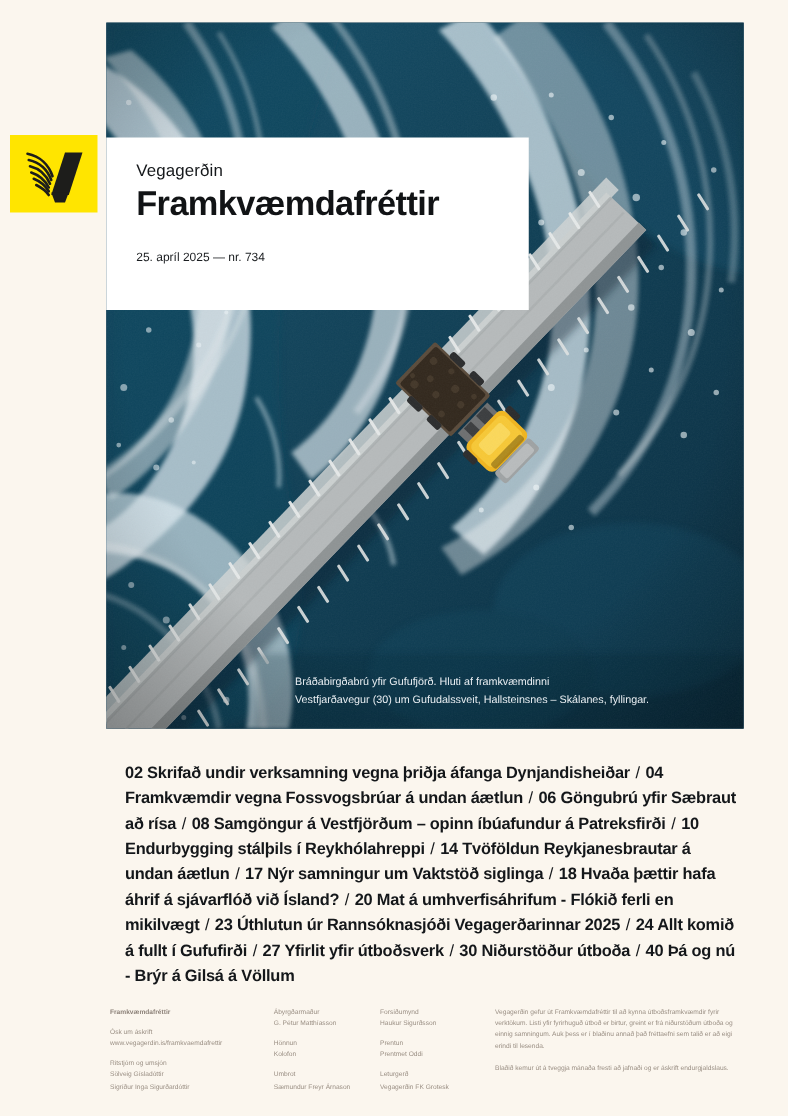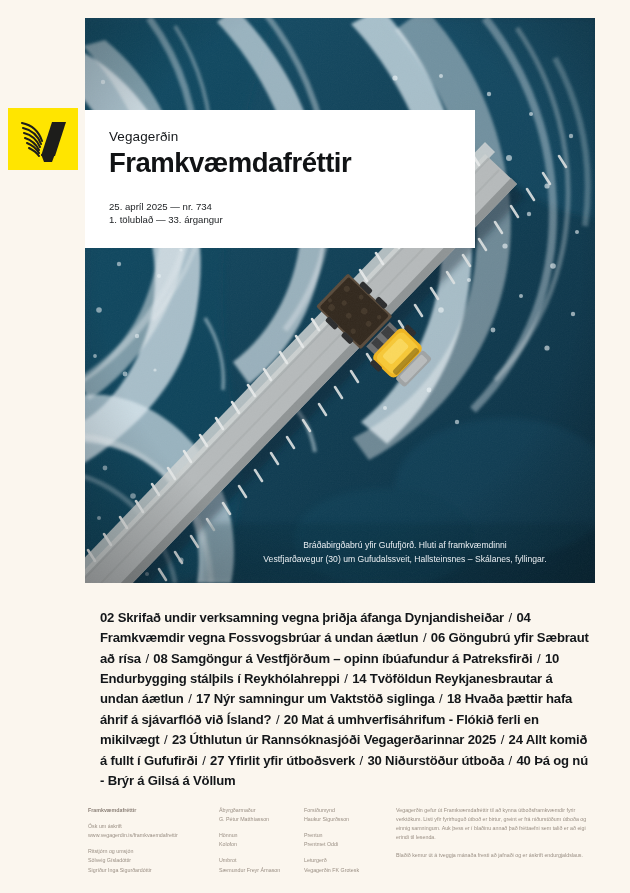--- a/index.html
+++ b/index.html
@@ -42,21 +42,21 @@
     height: 62px;
     background: #ffe500;
   }
   .logo-block svg { display: block; width: 70px; height: 62px; }
 
   
   .title-card {
     position: absolute;
     left: 85px;
     top: 110px;
-    width: 390px;
+    width: 338px;
     height: 138px;
     background: #ffffff;
     box-sizing: border-box;
     padding: 19px 24px 0 24px;
   }
   .masthead-kicker {
     font-size: 13.5px;
     letter-spacing: .1px;
     color: #15181b;
     margin: 0 0 4px 0;
@@ -75,24 +75,24 @@
     font-size: 9.6px;
     line-height: 1.42;
     color: #1b1e21;
     font-weight: 500;
   }
   .masthead-meta div { white-space: nowrap; }
 
   
   .photo-caption {
     position: absolute;
-    left: 226px;
+    left: 236px;
     top: 538px;
     width: 358px;
-    text-align: center;
+    text-align: left;
     color: #e9eef2;
     font-size: 8.6px;
     line-height: 1.65;
     font-weight: 500;
   }
   .photo-caption div { white-space: nowrap; }
 
   
   .toc {
     position: absolute;
@@ -437,21 +437,20 @@
     </g>
     <path d="M33,46 L47,46 L44,54 L36,54 Z" fill="#1d1d1b"></path>
   </svg>
 </div>
 
 <div class="title-card">
   <p class="masthead-kicker">Vegagerðin</p>
   <h1 class="masthead-title">Framkvæmdafréttir</h1>
   <div class="masthead-meta">
     <div>25. apríl 2025 — nr. 734</div>
-    <div>1. tölublað — 33. árgangur</div>
   </div>
 </div>
 
 <div class="toc" id="toc"><span class="pg">02</span><span> Skrifað undir verksamning vegna þriðja áfanga Dynjandisheiðar</span><span class="sep"> / </span><span class="pg">04</span><span> Framkvæmdir vegna Fossvogsbrúar á undan áætlun</span><span class="sep"> / </span><span class="pg">06</span><span> Göngubrú yfir Sæbraut að rísa</span><span class="sep"> / </span><span class="pg">08</span><span> Samgöngur á Vestfjörðum – opinn íbúafundur á Patreksfirði</span><span class="sep"> / </span><span class="pg">10</span><span> Endurbygging stálþils í Reykhólahreppi</span><span class="sep"> / </span><span class="pg">14</span><span> Tvöföldun Reykjanesbrautar á undan áætlun</span><span class="sep"> / </span><span class="pg">17</span><span> Nýr samningur um Vaktstöð siglinga</span><span class="sep"> / </span><span class="pg">18</span><span> Hvaða þættir hafa áhrif á sjávarflóð við Ísland?</span><span class="sep"> / </span><span class="pg">20</span><span> Mat á umhverfisáhrifum - Flókið ferli en mikilvægt</span><span class="sep"> / </span><span class="pg">23</span><span> Úthlutun úr Rannsóknasjóði Vegagerðarinnar 2025</span><span class="sep"> / </span><span class="pg">24</span><span> Allt komið á fullt í Gufufirði</span><span class="sep"> / </span><span class="pg">27</span><span> Yfirlit yfir útboðsverk</span><span class="sep"> / </span><span class="pg">30</span><span> Niðurstöður útboða</span><span class="sep"> / </span><span class="pg">40</span><span> Þá og nú - Brýr á Gilsá á Völlum</span></div>
 
 <div class="colophon">
   <div class="colophon-col col-1">
     <div class="strong">Framkvæmdafréttir</div>
     <div class="blk">
       <div>Ósk um áskrift</div>

